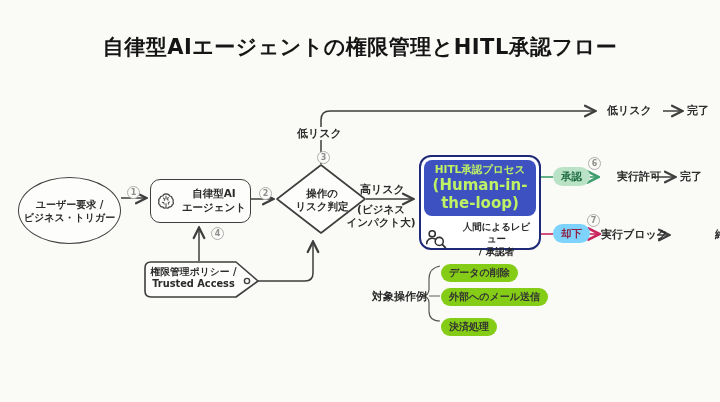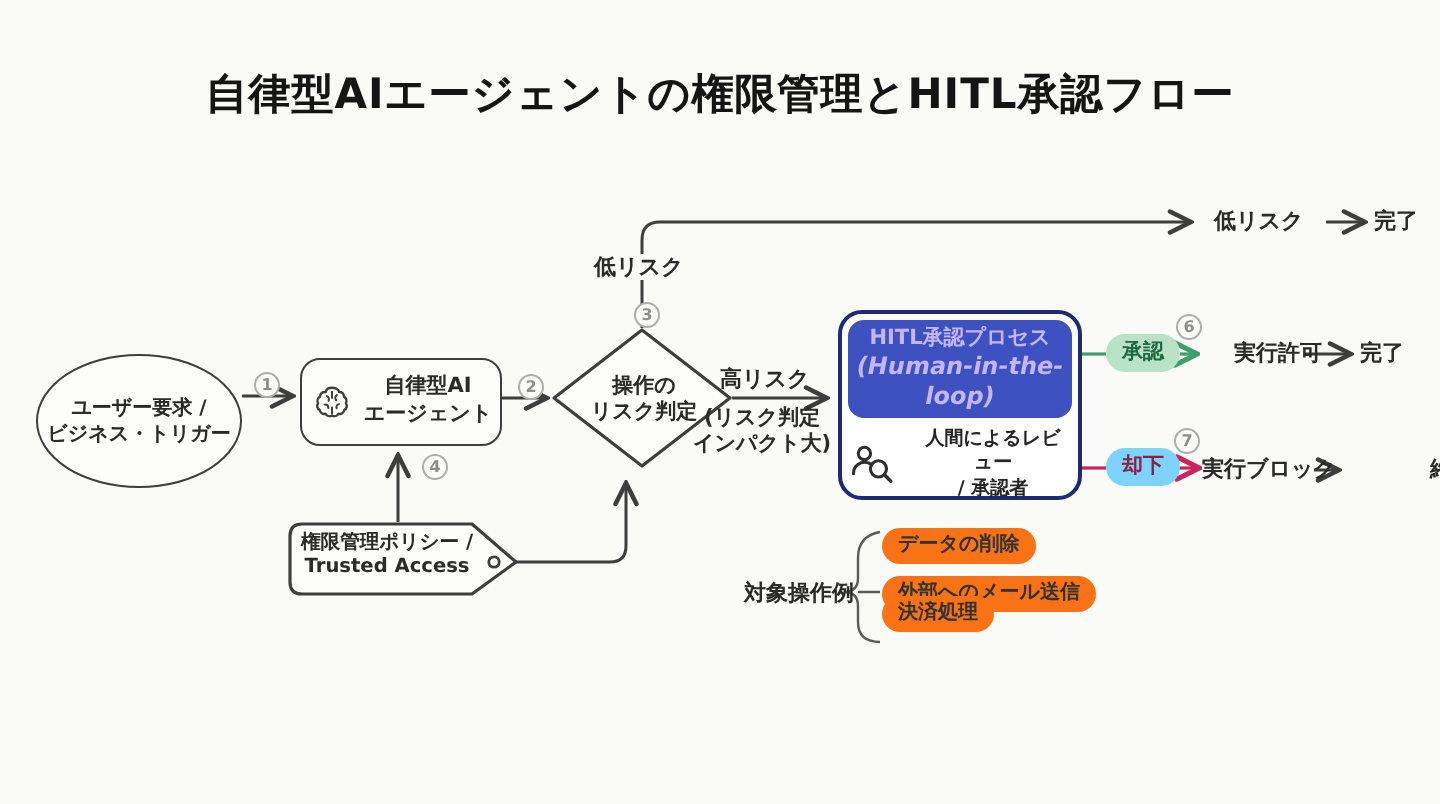--- a/index.html
+++ b/index.html
@@ -20,31 +20,31 @@
     position:absolute;width:13px;height:13px;border:1px solid #aeaeae;border-radius:50%;
     color:#8e8e8e;font-size:8px;font-weight:600;display:flex;align-items:center;justify-content:center;
     background:#fafaf7;box-sizing:border-box;
   }
   .pill{
     position:absolute;border-radius:11px;padding:3px 8px;font-size:10.5px;font-weight:700;
     white-space:nowrap;line-height:1.2;
   }
   .pill.approve{background:#b9e2c6;color:#1f6b40;text-align:center;}
   .pill.reject{background:#7dd3fc;color:#8f2040;}
-  .pill.example{background:#f97316;color:#333;font-weight:600;font-size:10px;border-radius:9px;}
+  .pill.example{background:#84cc16;color:#333;font-weight:600;font-size:10px;border-radius:9px;}
   #hitl{
     position:absolute;left:419px;top:155px;width:122px;height:95px;box-sizing:border-box;
     background:#fff;border:2.5px solid #1e2a78;border-radius:12px;
   }
   #hitl .hd{
-    margin:3px;background:#3d51c0;border-radius:8px;color:#c4b5fd;text-align:center;
+    margin:3px;background:#3d51c0;border-radius:8px;color:#bef264;text-align:center;
     padding:3px 1px 4px 1px;font-weight:700;
   }
   #hitl .hd .l1{font-size:10.5px;line-height:1.25;}
-  #hitl .hd .l2{font-size:12px;line-height:1.2;font-style:italic;}
+  #hitl .hd .l2{font-size:15px;line-height:1.2;}
   #hitl .bd{display:flex;align-items:center;justify-content:flex-end;gap:8px;padding:2px 4px;}
   #hitl .bd .txt{font-size:9.5px;font-weight:600;text-align:center;line-height:1.3;}
   .masked{background:#fafaf7;padding:0 2px;}
   #title{
     position:absolute;left:0;top:33px;width:720px;text-align:center;
     font-size:21px;font-weight:700;color:#151515;letter-spacing:0.5px;
   }
 </style>
 </head>
 <body>
@@ -137,21 +137,21 @@
       <div class="txt">
         <div>人間によるレビュー</div>
         <div>/ 承認者</div>
       </div>
     </div>
   </div>
 
   <div class="lbl masked" style="left:295px;top:127px;font-size:11px;">低リスク</div>
   <div class="lbl" style="left:360px;top:183px;font-size:11px;">高リスク</div>
   <div class="lbl" style="left:344px;top:203px;width:74px;text-align:center;font-size:10.5px;white-space:normal;">
-    <div>(リスク判定</div>
+    <div>(ビジネス</div>
     <div>インパクト大)</div>
   </div>
   <div class="lbl" style="left:607px;top:104px;font-size:11px;">低リスク</div>
   <div class="lbl" style="left:687px;top:104px;font-size:11px;">完了</div>
   <div class="lbl" style="left:605px;top:170px;font-size:11px;margin-left:12px;">実行許可</div>
   <div class="lbl" style="left:680px;top:170px;font-size:11px;">完了</div>
   <div class="lbl" style="left:601px;top:228px;font-size:11px;">実行ブロック</div>
   <div class="lbl" style="left:675px;top:228px;font-size:11px;margin-left:40px;">終了</div>
 
   <span class="pill approve" style="left:553px;top:167px;">承認</span>
@@ -160,15 +160,15 @@
   <span class="badge" style="left:127px;top:186px;">1</span>
   <span class="badge" style="left:259px;top:187px;">2</span>
   <span class="badge" style="left:317px;top:151px;">3</span>
   <span class="badge" style="left:211px;top:227px;">4</span>
   <span class="badge" style="left:588px;top:157px;">6</span>
   <span class="badge" style="left:587px;top:214px;">7</span>
 
   <div class="lbl" style="left:372px;top:290px;font-size:11px;">対象操作例</div>
   <span class="pill example" style="left:441px;top:264px;">データの削除</span>
   <span class="pill example" style="left:441px;top:288px;">外部へのメール送信</span>
-  <span class="pill example" style="left:441px;top:298px;">決済処理</span>
+  <span class="pill example" style="left:441px;top:318px;">決済処理</span>
 
 </div>
 
 </body></html>

